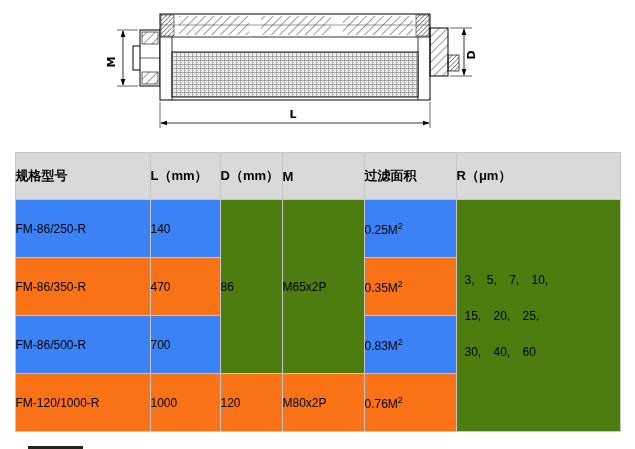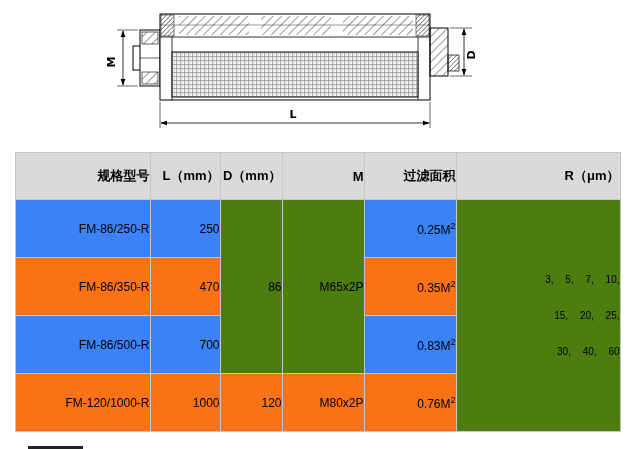--- a/index.html
+++ b/index.html
@@ -6,29 +6,29 @@
   .page { position:relative; width:635px; height:449px; background:#ffffff; overflow:hidden; }
 
   
   .drawing-wrap { width:635px; height:150px; }
   svg text { font-family:"DejaVu Sans",sans-serif; font-size:11px; font-weight:bold; fill:#000; }
 
   
   .spec-table { border-collapse:collapse; table-layout:fixed; width:605px; margin:2px auto 0 auto; }
   .spec-table th, .spec-table td {
     border:1px solid #c6c6c6;
-    text-align:right; vertical-align:middle;
+    text-align:left; vertical-align:middle;
     font-size:12px; color:#000; padding:0;
   }
   .spec-table thead th { background:#d9d9d9; height:46px; font-size:13px; font-weight:bold; }
   .spec-table tbody td { height:57px; background:#3b82f6; }
   .spec-table tr.alt td { background:#f97316; }
   .spec-table td.merged { background:#4d7c0f; }
   .spec-table sup { font-size:9px; }
-  .rating-cell div { line-height:36px; word-spacing:9px; font-size:10px; }
+  .rating-cell div { line-height:36px; word-spacing:9px; font-size:12px;margin-left:8px; }
 
   .bottom-artifact { position:absolute; left:28px; bottom:0; width:55px; height:3px; background:#222; }
 </style>
 </head>
 <body>
 
 <div class="page">
 
   <div class="drawing-wrap">
     <svg width="635" height="150" viewBox="0 0 635 150">
@@ -119,21 +119,21 @@
         <th>L（mm）</th>
         <th>D（mm）</th>
         <th>M</th>
         <th>过滤面积</th>
         <th>R（μm）</th>
       </tr>
     </thead>
     <tbody>
       <tr>
         <td>FM-86/250-R</td>
-        <td>250</td>
+        <td>140</td>
         <td class="merged" rowspan="3">86</td>
         <td class="merged" rowspan="3">M65x2P</td>
         <td><span>0.25M</span><sup>2</sup></td>
         <td class="merged rating-cell" rowspan="4">
           <div>3, 5, 7, 10,</div>
           <div>15, 20, 25,</div>
           <div>30, 40, 60</div>
         </td>
       </tr>
       <tr class="alt">

